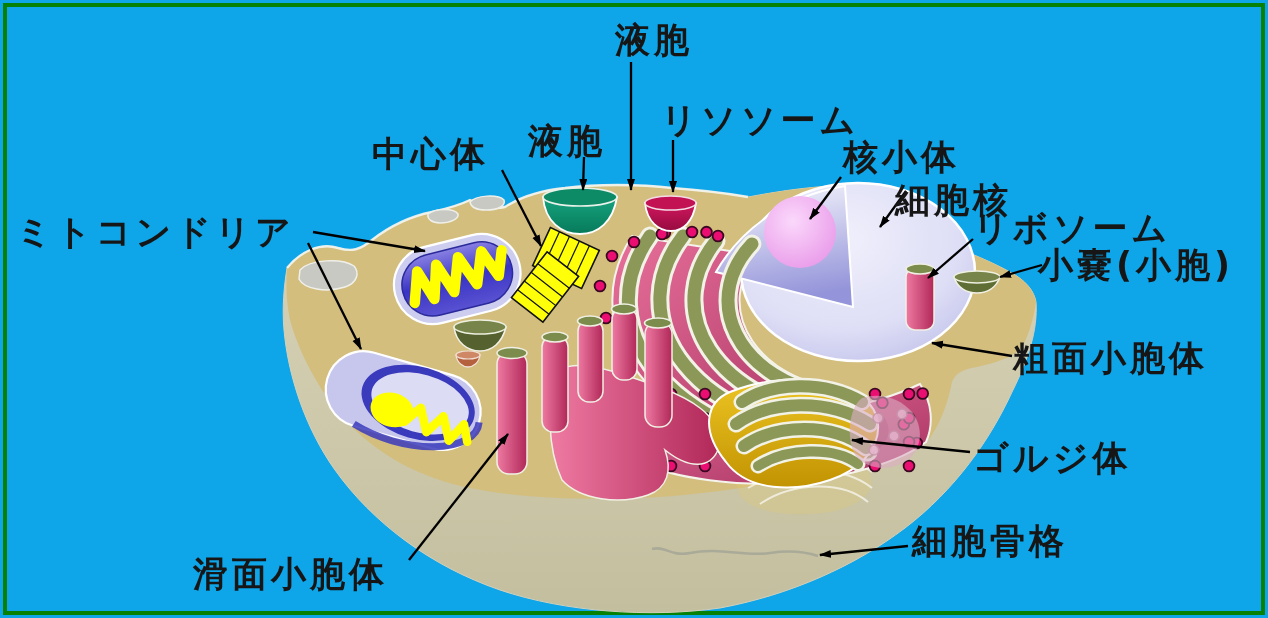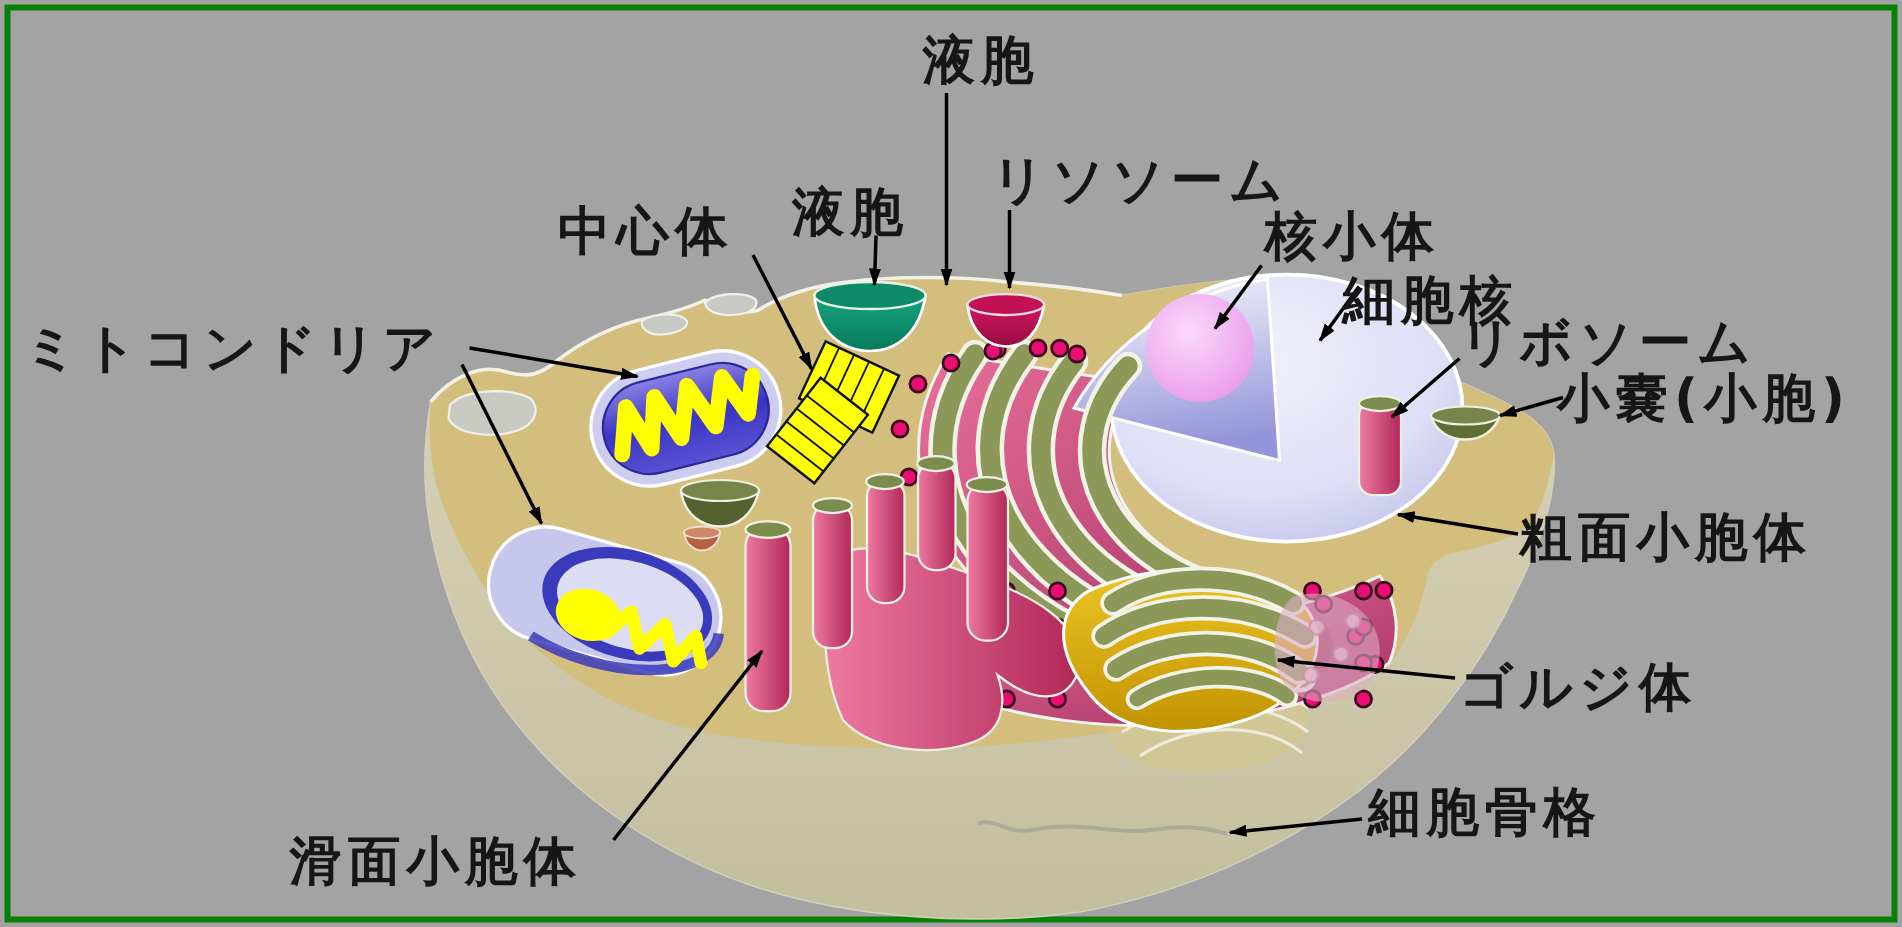--- a/index.html
+++ b/index.html
@@ -1,16 +1,16 @@
 <!DOCTYPE html>
 <html><head>
 <meta charset="utf-8">
 <style>
   html,body{margin:0;padding:0;background:#ffffff;}
-  #stage{position:relative;width:1268px;height:618px;background:#a3a3a3;box-sizing:border-box;padding-left:20px;}
+  #stage{position:relative;width:1268px;height:618px;background:#0ea5e9;box-sizing:border-box;padding-left:20px;}
   #frame{position:absolute;left:3px;top:3px;right:3px;bottom:3px;border:4px solid #068106;box-sizing:border-box;}
   svg{position:absolute;left:0;top:0;}
   text.lbl{font-family:"DejaVu Sans","Liberation Sans",sans-serif;font-weight:bold;fill:#161616;font-size:35px;letter-spacing:4px;}
   .arrow{stroke:#000;stroke-width:2.3;fill:none;}
 </style>
 </head>
 <body>
 
 <div id="stage">
   <div id="frame"></div>

